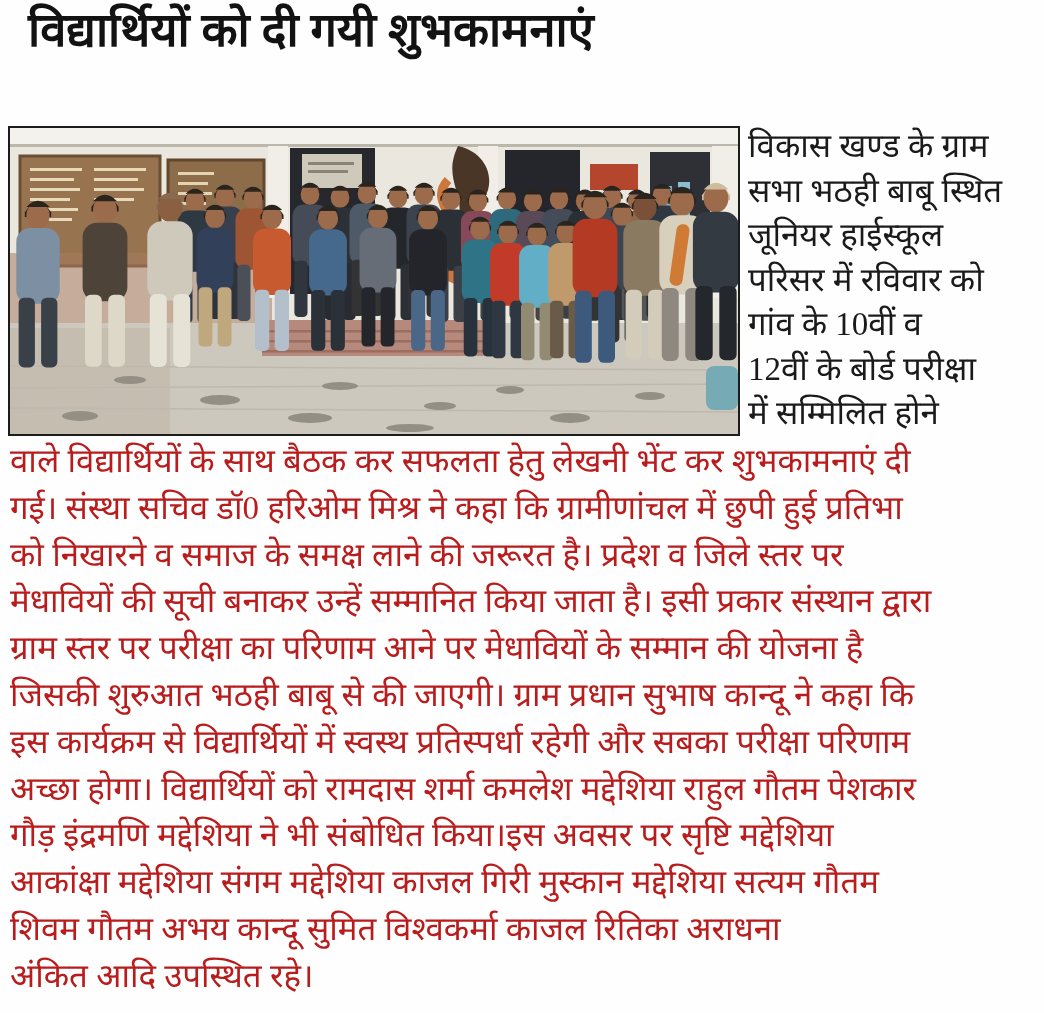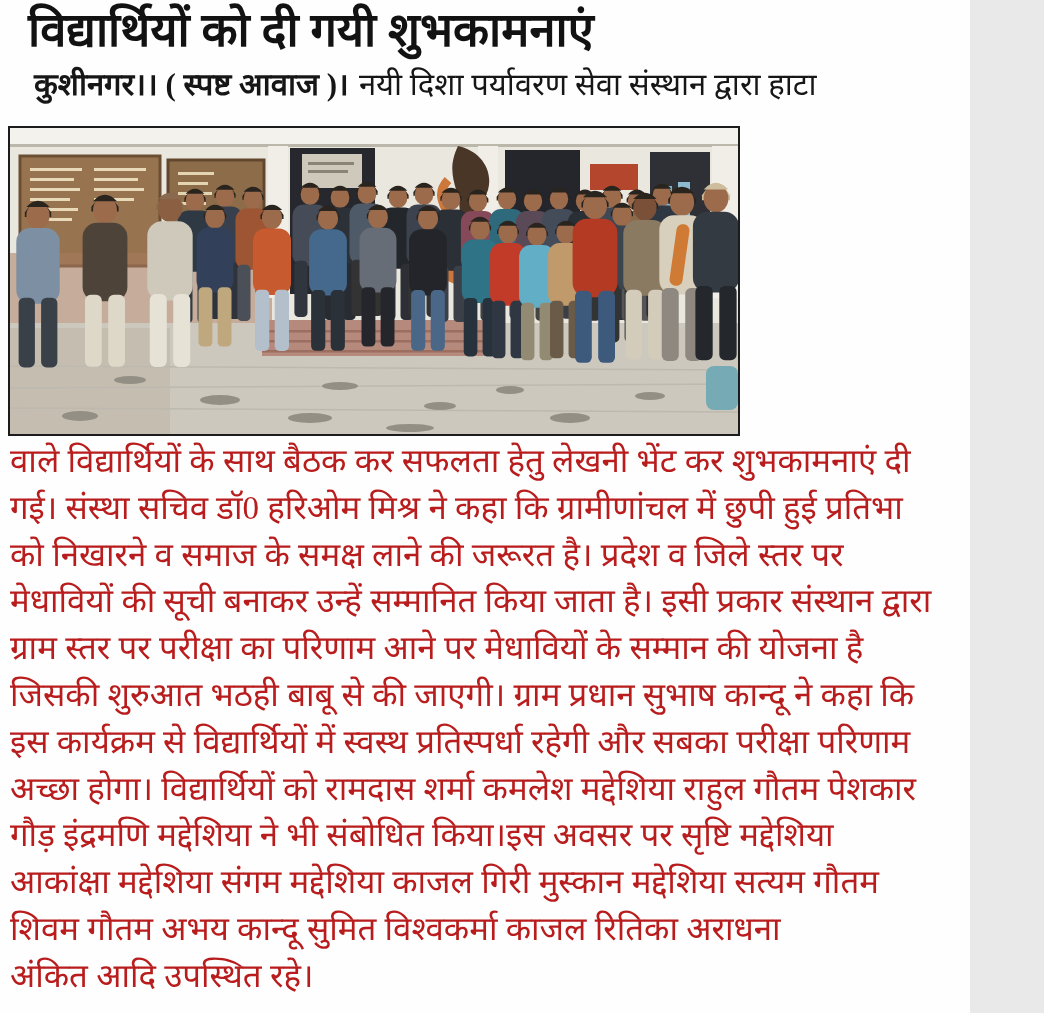--- a/index.html
+++ b/index.html
@@ -1,36 +1,33 @@
 <!DOCTYPE html>
 <html><head>
 <meta charset="utf-8">
 <style>
   html,body{margin:0;padding:0;}
   body{background:#e9e9e9;font-family:"Liberation Serif","DejaVu Serif",serif;}
-  .page{position:relative;width:936px;height:1013px;background:#fefefe;color:#151515;overflow:hidden;padding-left:34px;}
+  .page{position:relative;width:1044px;height:1013px;background:#fefefe;color:#151515;overflow:hidden;}
   .headline{position:absolute;left:28px;top:0px;margin:0;font-size:47px;line-height:60px;font-weight:700;letter-spacing:0px;color:#121212;white-space:nowrap;}
   .byline{position:absolute;left:34px;top:64px;margin:0;font-size:31px;line-height:42px;white-space:nowrap;color:#161616;}
   .byline .dateline{font-weight:700;}
   .byline .lead{margin-left:10px;font-weight:400;}
   .photo-frame{position:absolute;left:8px;top:126px;width:728px;height:306px;border:2px solid #1c1c1c;background:#e9e6de;box-sizing:content-box;}
   .photo-frame svg{display:block;}
   .side-col{position:absolute;left:748px;top:124px;width:294px;font-size:33px;line-height:44.5px;white-space:pre-line;color:#1a1a1a;}
   .body-text{position:absolute;left:10px;top:438px;width:1032px;font-size:33px;line-height:46.8px;white-space:pre-line;color:#b91c1c;}
 </style>
 </head>
 <body>
 
 <div class="page">
 
   <h1 class="headline">विद्यार्थियों को दी गयी शुभकामनाएं</h1>
 
-  <p class="byline">
-    <span class="dateline">कुशीनगर।। ( स्पष्ट आवाज )।</span><span class="lead">नयी दिशा पर्यावरण सेवा संस्थान द्वारा हाटा</span>
-  </p>
 
   <div class="photo-frame">
     <svg width="728" height="306" viewBox="0 0 728 306">
       <defs>
         <g id="fig">
           <path d="M-8.5 8 Q0 -5 8.5 8 L8.5 11 L-8.5 11 Z" fill="var(--h,#2a241f)"></path>
           <ellipse cx="0" cy="10" rx="7.5" ry="8.5" fill="var(--s,#9c6b4c)"></ellipse>
           <path d="M-7.5 4.5 Q0 -3.5 7.5 4.5 Z" fill="var(--h,#2a241f)"></path>
           <rect x="-14" y="18" width="28" height="49" rx="9" fill="var(--t,#555555)"></rect>
           <rect x="-12.5" y="63" width="10.5" height="45" rx="3.5" fill="var(--l,#333333)"></rect>
@@ -146,20 +143,27 @@
         <use href="#fig" transform="translate(160,64) scale(1.62)" style="--t:#cfc9bb;--l:#e6e2d6;--s:#8a5f42;--h:#8a6a4e"></use>
         <use href="#fig" transform="translate(585,62) scale(1.6)" style="--t:#b53a24;--l:#3d5a7d"></use>
         <use href="#fig" transform="translate(635,64) scale(1.55)" style="--t:#8a7a62;--l:#d3ccba;--s:#7a5138"></use>
         <use href="#fig" transform="translate(672,58) scale(1.62)" style="--t:#d8d0bd;--l:#8e8880"></use>
         <rect x="664" y="96" width="13" height="62" rx="6" fill="#cf7a35" transform="rotate(8 670 120)"></rect>
         <use href="#fig" transform="translate(706,54) scale(1.65)" style="--t:#343a42;--l:#24272c;--h:#cdbd9c"></use>
       </g>
     </svg>
   </div>
 
+  <div class="side-col">विकास खण्ड के ग्राम
+सभा भठही बाबू स्थित
+जूनियर हाईस्कूल
+परिसर में रविवार को
+गांव के 10वीं व
+12वीं के बोर्ड परीक्षा
+में सम्मिलित होने</div>
 
   <div class="body-text">वाले विद्यार्थियों के साथ बैठक कर सफलता हेतु लेखनी भेंट कर शुभकामनाएं दी
 गई। संस्था सचिव डॉ0 हरिओम मिश्र ने कहा कि ग्रामीणांचल में छुपी हुई प्रतिभा
 को निखारने व समाज के समक्ष लाने की जरूरत है। प्रदेश व जिले स्तर पर
 मेधावियों की सूची बनाकर उन्हें सम्मानित किया जाता है। इसी प्रकार संस्थान द्वारा
 ग्राम स्तर पर परीक्षा का परिणाम आने पर मेधावियों के सम्मान की योजना है
 जिसकी शुरुआत भठही बाबू से की जाएगी। ग्राम प्रधान सुभाष कान्दू ने कहा कि
 इस कार्यक्रम से विद्यार्थियों में स्वस्थ प्रतिस्पर्धा रहेगी और सबका परीक्षा परिणाम
 अच्छा होगा। विद्यार्थियों को रामदास शर्मा कमलेश मद्देशिया राहुल गौतम पेशकार
 गौड़ इंद्रमणि मद्देशिया ने भी संबोधित किया।इस अवसर पर सृष्टि मद्देशिया

